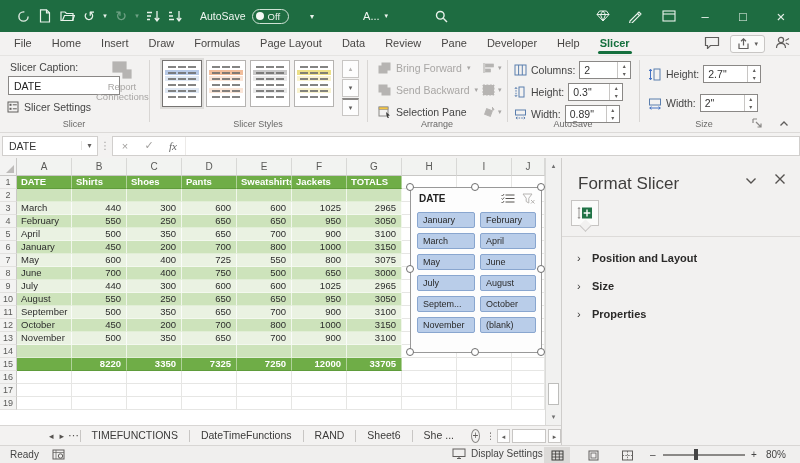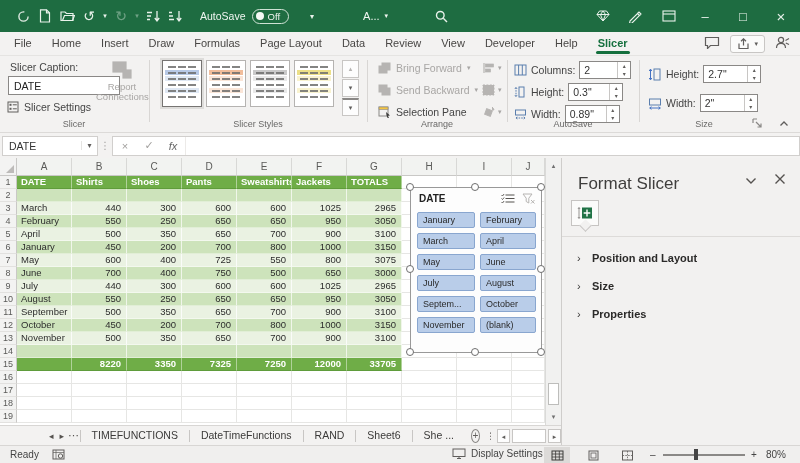--- a/index.html
+++ b/index.html
@@ -50,21 +50,21 @@
   .gallery-scroll div { height:18px; border:1px solid #c8c6c4; background:#fdfdfd; text-align:center; font-size:7px; line-height:16px; color:#605e5c; margin-bottom:1px; }
 
   
   .fbar { position:absolute; left:0; top:133px; width:800px; height:25px; background:#f3f2f1; display:flex; align-items:center; }
   .namebox { position:relative; margin-left:2px; width:96px; height:20px; background:#fff; border:1px solid #d1cfcd; display:flex; align-items:center; }
   .namebox .nbtext { flex:1; padding-left:6px; font-size:10.5px; color:#333; }
   .namebox .nbarrow { width:16px; text-align:center; font-size:8px; color:#605e5c; border-left:1px solid #e5e4e2; }
   .fdots { width:14px; text-align:center; color:#a19f9d; font-size:10px; }
   .fxbar { flex:1; height:20px; margin-right:0; background:#fff; border:1px solid #d1cfcd; display:flex; align-items:center; }
   .fxbar .fico { width:24px; text-align:center; font-size:11px; color:#a19f9d; cursor:default; }
-  .fxbar .fx { font-family:Liberation Sans, sans-serif; font-style:italic; color:#666; }
+  .fxbar .fx { font-family:Liberation Serif, serif; font-style:italic; color:#666; }
   .fxbar .finput { flex:1; height:100%; border-left:1px solid #eceae8; }
 
   
   .gridwrap { position:absolute; left:0; top:158px; width:545px; height:267px; overflow:hidden; background:#fff; }
   .colhead { display:flex; height:18px; }
   .corner { width:17px; height:18px; background:#f3f3f2; border-right:1px solid #c9c8c6; border-bottom:1px solid #c9c8c6; position:relative; }
   .corner::after { content:""; position:absolute; right:2px; bottom:2px; border-left:8px solid transparent; border-bottom:8px solid #bdbbb9; }
   .chead { height:18px; background:#f2f3f1; border-right:1px solid #d8d8d6; border-bottom:1px solid #c9c8c6; font-size:10px; color:#5a5a58; text-align:center; line-height:18px; }
   .grow { display:flex; height:13px; }
   .rnum { width:17px; background:#f3f3f2; border-right:1px solid #c9c8c6; border-bottom:1px solid #e2e1df; font-size:9px; color:#5a5a58; text-align:center; line-height:13px; }
@@ -211,21 +211,21 @@
   <div class="tabrow">
     <div style="display:flex;margin-left:4px;">
         <div class="tab">File</div>
         <div class="tab">Home</div>
         <div class="tab">Insert</div>
         <div class="tab">Draw</div>
         <div class="tab">Formulas</div>
         <div class="tab">Page Layout</div>
         <div class="tab">Data</div>
         <div class="tab">Review</div>
-        <div class="tab">View</div>
+        <div class="tab">Pane</div>
         <div class="tab">Developer</div>
         <div class="tab">Help</div>
         <div class="tab active">Slicer</div>
       </div>
     <div class="tabrow-right">
       <span>
         <svg width="16" height="13" viewBox="0 0 16 13">
             <path d="M1.5 1.5 h13 v8 h-8 l-3 3 v-3 h-2 Z" fill="none" stroke="#605e5c" stroke-width="1.2"></path>
           </svg>
       </span>
@@ -792,33 +792,20 @@
           <div class="cell" style="width: 55px;"></div>
           <div class="cell" style="width: 55px;"></div>
           <div class="cell" style="width: 55px;"></div>
           <div class="cell" style="width: 55px;"></div>
           <div class="cell" style="width: 55px;"></div>
           <div class="cell" style="width: 55px;"></div>
           <div class="cell" style="width: 55px;"></div>
           <div class="cell" style="width: 33px;"></div>
         </div>
         <div class="grow">
-          <div class="rnum">18</div>
-          <div class="cell" style="width: 55px;"></div>
-          <div class="cell" style="width: 55px;"></div>
-          <div class="cell" style="width: 55px;"></div>
-          <div class="cell" style="width: 55px;"></div>
-          <div class="cell" style="width: 55px;"></div>
-          <div class="cell" style="width: 55px;"></div>
-          <div class="cell" style="width: 55px;"></div>
-          <div class="cell" style="width: 55px;"></div>
-          <div class="cell" style="width: 55px;"></div>
-          <div class="cell" style="width: 33px;"></div>
-        </div>
-        <div class="grow">
           <div class="rnum">19</div>
           <div class="cell" style="width: 55px;"></div>
           <div class="cell" style="width: 55px;"></div>
           <div class="cell" style="width: 55px;"></div>
           <div class="cell" style="width: 55px;"></div>
           <div class="cell" style="width: 55px;"></div>
           <div class="cell" style="width: 55px;"></div>
           <div class="cell" style="width: 55px;"></div>
           <div class="cell" style="width: 55px;"></div>
           <div class="cell" style="width: 55px;"></div>

